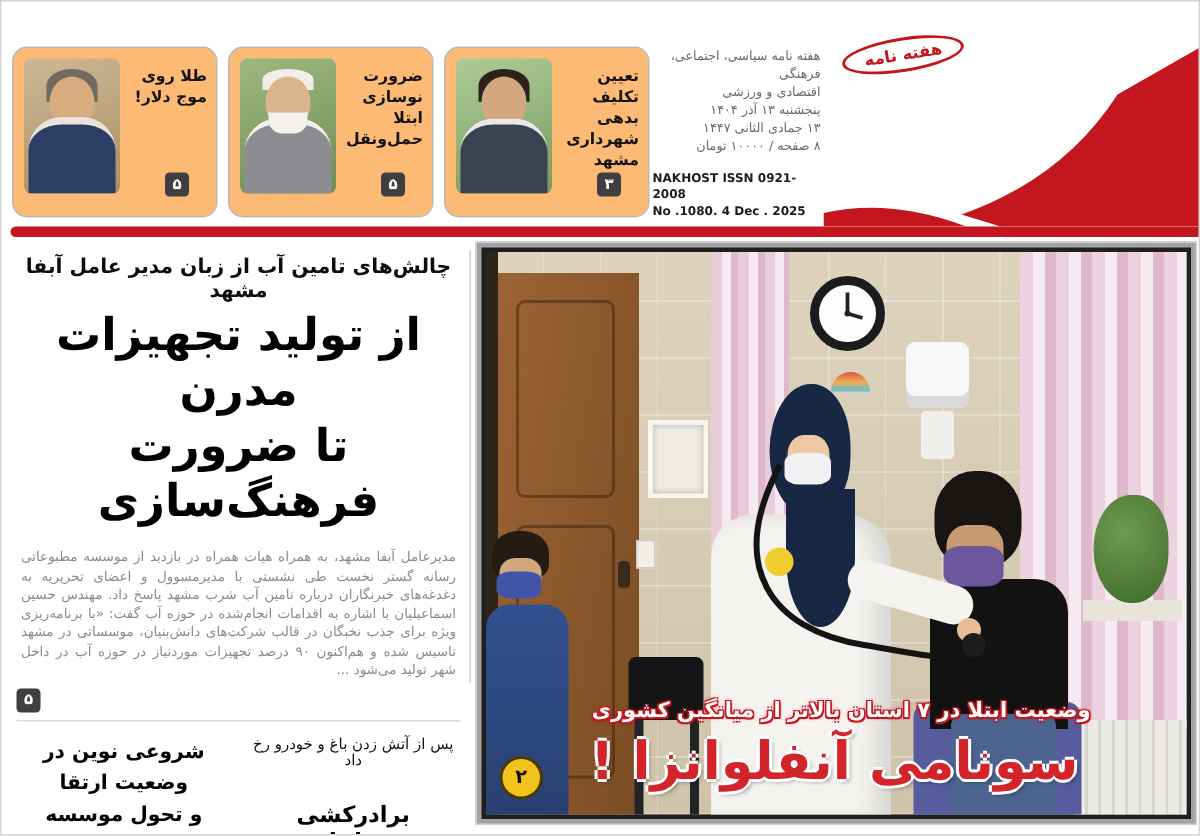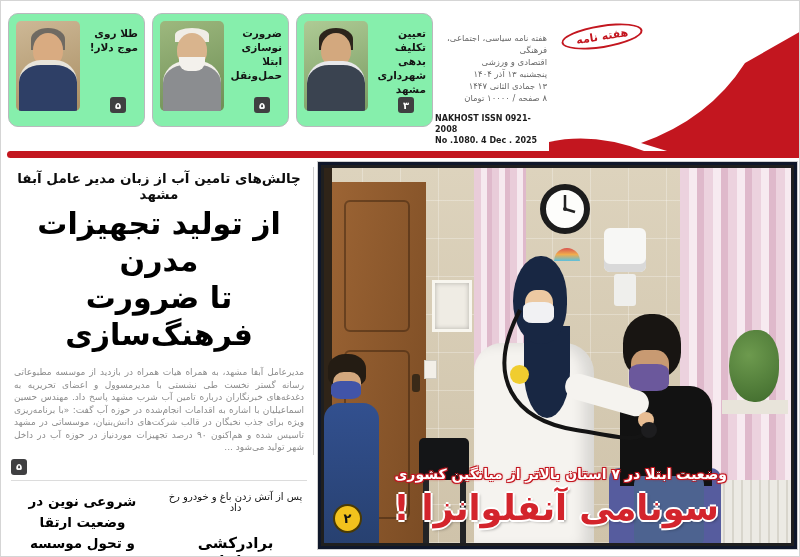--- a/index.html
+++ b/index.html
@@ -1,20 +1,20 @@
 <!DOCTYPE html>
 <html lang="fa"><head>
 <meta charset="utf-8">
 <style>
   html,body{margin:0;padding:0;background:#e8e8e8;}
   .page{position:relative;width:800px;height:557px;margin:0 auto;background:#fff;
         overflow:hidden;font-family:"DejaVu Sans",sans-serif;border:1px solid #d5d5d5;box-sizing:border-box;}
   
-  .t-card{position:absolute;top:12px;width:135px;height:112px;border:1px solid #b9b9bd;
-          border-radius:10px;background:#86efac;}
+  .t-card{position:absolute;top:30px;width:135px;height:112px;border:1px solid #b9b9bd;
+          border-radius:10px;background:#fdba74;}
   .t-photo{position:absolute;left:7px;top:7px;width:64px;height:90px;border-radius:5px;overflow:hidden;}
   .ph-head{position:absolute;left:50%;top:12px;transform:translateX(-50%);width:30px;height:34px;border-radius:50% 50% 45% 45%;}
   .ph-hair{position:absolute;left:50%;top:7px;transform:translateX(-50%);width:34px;height:22px;border-radius:50% 50% 0 0;}
   .ph-body{position:absolute;left:50%;bottom:0;transform:translateX(-50%);width:58px;height:46px;border-radius:22px 22px 0 0;}
   .t-title{position:absolute;right:6px;top:12px;width:56px;font-size:10.5px;font-weight:bold;
            direction:rtl;text-align:right;line-height:14px;color:#141414;}
   .sq-badge{width:16px;height:16px;background:#3f3f41;color:#fff;border-radius:3px;
             font-size:10px;font-weight:bold;display:flex;align-items:center;justify-content:center;}
   .t-badge{position:absolute;right:18px;bottom:13px;}
   .info-col{position:absolute;left:434px;top:31px;width:112px;direction:rtl;text-align:right;}
@@ -36,21 +36,21 @@
   .lead .lead-badge{float:left;margin-left:4px;}
   .divider{clear:both;border-top:1px solid #dcdcdc;margin:26px 4px 0;}
   .mids{display:flex;direction:rtl;gap:14px;padding:10px 6px 0;}
   .mid{flex:1;text-align:center;}
   .mid-kicker{font-size:10px;font-weight:normal;color:#111;}
   .mid-title{font-size:15px;font-weight:bold;color:#000;margin-top:21px;}
   .mid-title2{font-size:13.5px;font-weight:bold;color:#000;line-height:21px;}
   .vdiv{position:absolute;left:312px;top:166px;width:1px;height:288px;background:#cfcfcf;}
   
   .photo-wrap{position:absolute;left:316px;top:160px;width:481px;height:389px;border:1px solid #cfcfcf;
-              background:#0f172a;box-sizing:border-box;padding:3px;}
+              background:#a3a3a3;box-sizing:border-box;padding:3px;}
   .scene{position:relative;width:473px;height:381px;box-sizing:border-box;border:3px solid #1f1f1f;overflow:hidden;
          background:
            repeating-linear-gradient(0deg,rgba(255,255,255,.28) 0 1px,transparent 1px 38px),
            repeating-linear-gradient(90deg,rgba(255,255,255,.28) 0 1px,transparent 1px 38px),
            linear-gradient(180deg,#ddd3bd,#cfc3aa);}
   .abs{position:absolute;}
   .cap-kicker{position:absolute;right:64px;top:298px;direction:rtl;font-size:14px;font-weight:bold;color:#fff;
               text-shadow:1px 1px 0 #c3161f,-1px -1px 0 #c3161f,1px -1px 0 #c3161f,-1px 1px 0 #c3161f,0 0 3px #c3161f;}
   .cap-title{position:absolute;right:72px;top:320px;direction:rtl;font-size:35px;font-weight:bold;color:#d3242c;
              text-shadow:2px 0 0 #fff,-2px 0 0 #fff,0 2px 0 #fff,0 -2px 0 #fff,2px 2px 3px rgba(0,0,0,.35);}

